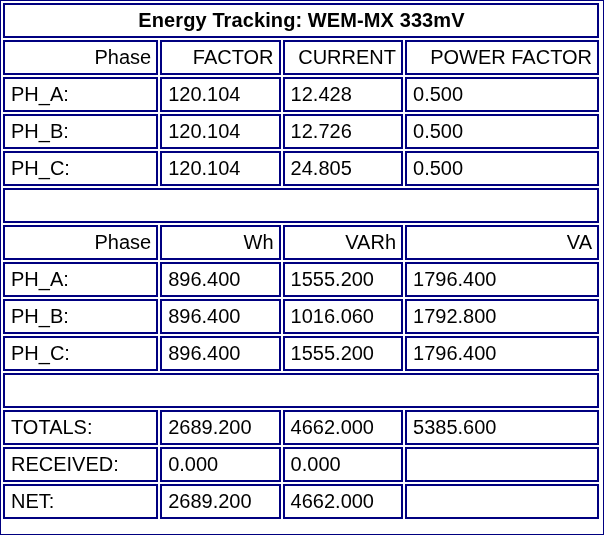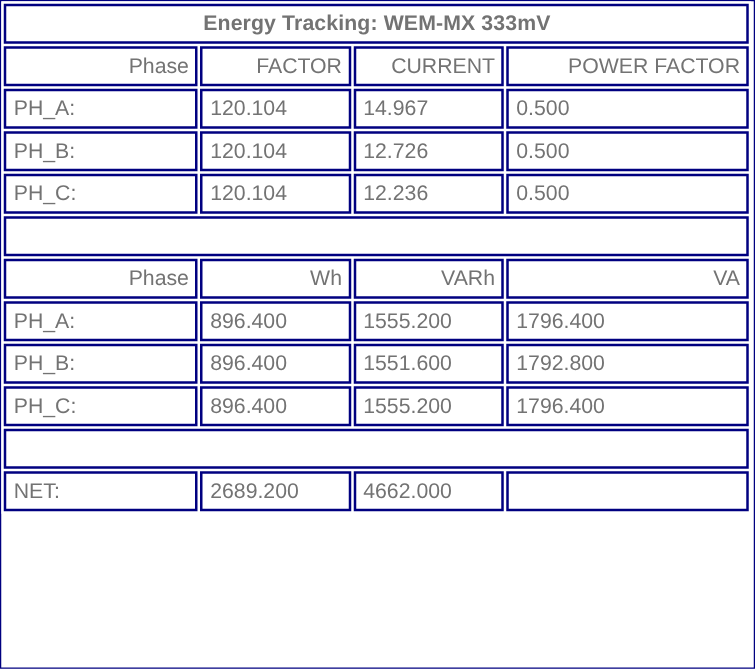--- a/index.html
+++ b/index.html
@@ -25,22 +25,22 @@
   table.grid {
     border-collapse: separate;
     border-spacing: 2px;
     width: 600px;
     table-layout: fixed;
     margin: 0;
     background: #ffffff;
   }
   table.grid td {
     border: 2px solid #000080;
-    color: #737373;
-    font-size: 17px;
+    color: #000000;
+    font-size: 20px;
     font-family: "Liberation Sans", sans-serif;
     padding: 4px 5px 4px 6px;
     height: 20px;
     background: #ffffff;
     vertical-align: middle;
     white-space: nowrap;
     overflow: hidden;
   }
   td.title-cell {
     text-align: center;
@@ -90,33 +90,33 @@
       <tr>
         <td class="col-head">Phase</td>
         <td class="col-head">FACTOR</td>
         <td class="col-head">CURRENT</td>
         <td class="col-head">POWER FACTOR</td>
       </tr>
 
       <tr>
         <td>PH_A:</td>
         <td>120.104</td>
-        <td>14.967</td>
+        <td>12.428</td>
         <td>0.500</td>
       </tr>
       <tr>
         <td>PH_B:</td>
         <td>120.104</td>
         <td>12.726</td>
         <td>0.500</td>
       </tr>
       <tr>
         <td>PH_C:</td>
         <td>120.104</td>
-        <td>12.236</td>
+        <td>24.805</td>
         <td>0.500</td>
       </tr>
 
       <tr>
         <td class="spacer-cell" colspan="4">&nbsp;</td>
       </tr>
 
       <tr>
         <td class="col-head">Phase</td>
         <td class="col-head">Wh</td>
@@ -126,35 +126,47 @@
 
       <tr>
         <td>PH_A:</td>
         <td>896.400</td>
         <td>1555.200</td>
         <td>1796.400</td>
       </tr>
       <tr>
         <td>PH_B:</td>
         <td>896.400</td>
-        <td>1551.600</td>
+        <td>1016.060</td>
         <td>1792.800</td>
       </tr>
       <tr>
         <td>PH_C:</td>
         <td>896.400</td>
         <td>1555.200</td>
         <td>1796.400</td>
       </tr>
 
       <tr>
         <td class="spacer-cell" colspan="4">&nbsp;</td>
       </tr>
 
       <tr>
+        <td>TOTALS:</td>
+        <td>2689.200</td>
+        <td>4662.000</td>
+        <td>5385.600</td>
+      </tr>
+      <tr>
+        <td>RECEIVED:</td>
+        <td>0.000</td>
+        <td>0.000</td>
+        <td class="blank-cell">&nbsp;</td>
+      </tr>
+      <tr>
         <td>NET:</td>
         <td>2689.200</td>
         <td>4662.000</td>
         <td class="blank-cell">&nbsp;</td>
       </tr>
 
     </tbody>
   </table>
 
 </div>

